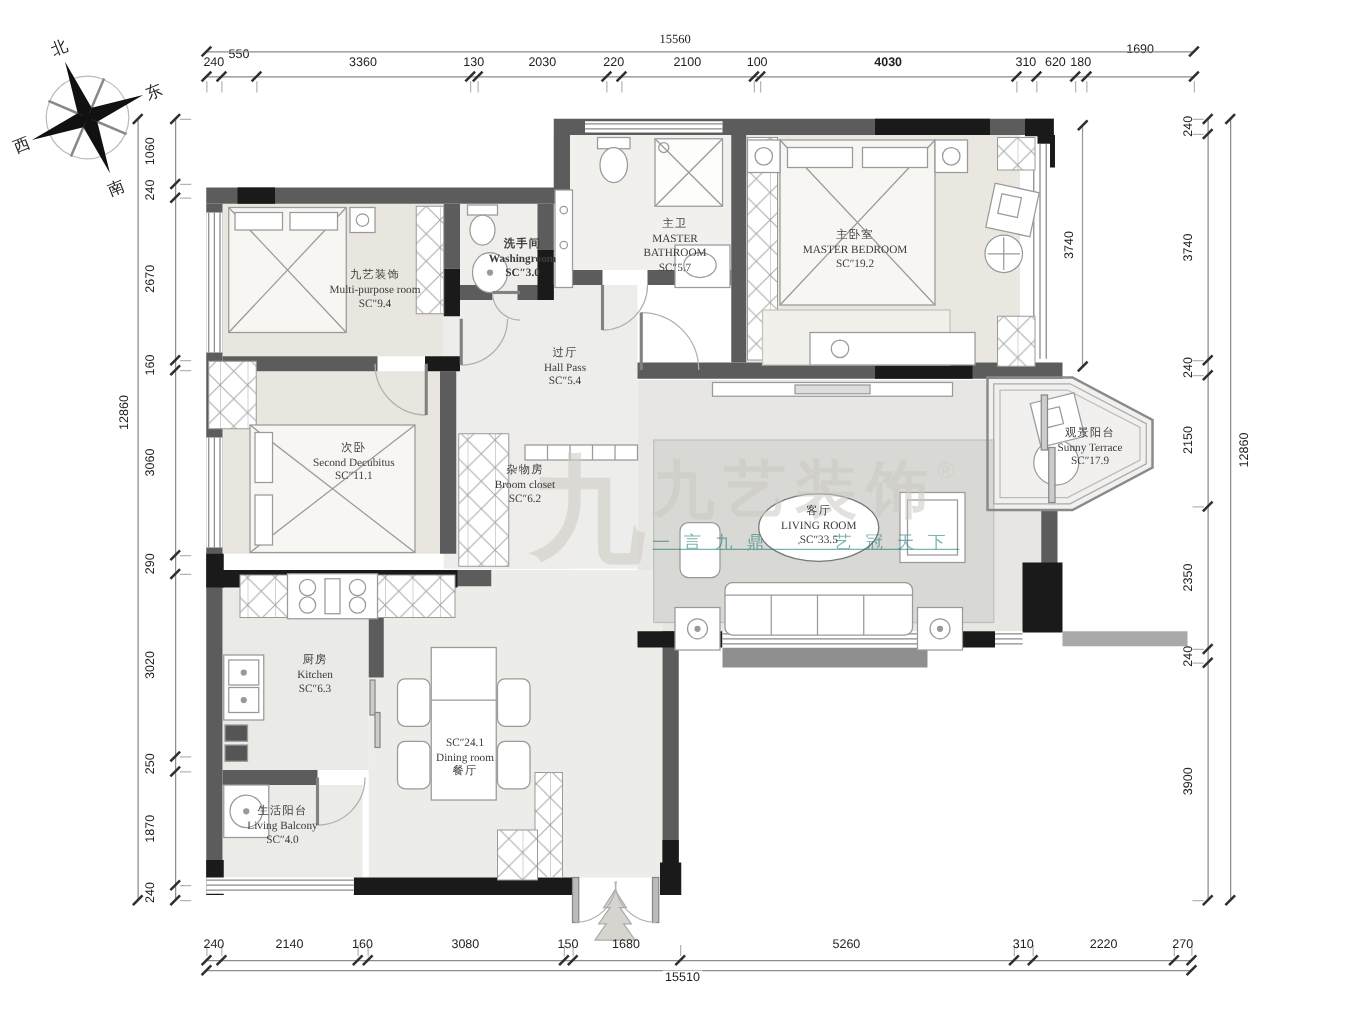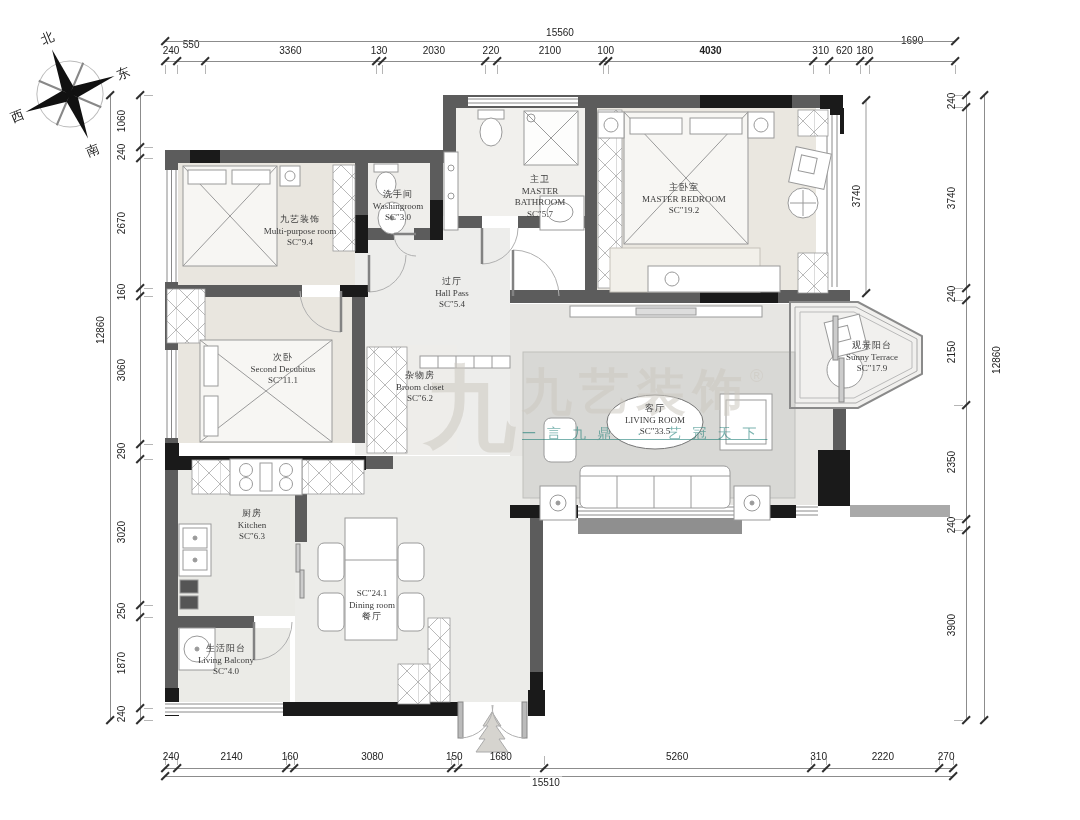--- a/index.html
+++ b/index.html
@@ -296,21 +296,21 @@
     <div id="wm-slogan">一言九鼎 · 艺冠天下</div>
   </div>
 </div>
 
 <div id="rooms">
       <div class="room-label" style="left: 300px; top: 232px;">
         <div class="cn">九艺装饰</div>
         <div>Multi-purpose room</div>
         <div>SC″9.4</div>
       </div>
-      <div class="room-label" style="left: 398px; top: 207px;">
+      <div class="room-label" style="left: 418px; top: 207px; font-weight: bold;">
         <div class="cn">洗手间</div>
         <div>Washingroom</div>
         <div>SC″3.0</div>
       </div>
       <div class="room-label" style="left: 540px; top: 197px;">
         <div class="cn">主卫</div>
         <div>MASTER</div>
         <div>BATHROOM</div>
         <div>SC″5.7</div>
       </div>
@@ -337,21 +337,21 @@
       <div class="room-label" style="left: 655px; top: 421px;">
         <div class="cn">客厅</div>
         <div>LIVING ROOM</div>
         <div>SC″33.5</div>
       </div>
       <div class="room-label" style="left: 872px; top: 358px;">
         <div class="cn">观景阳台</div>
         <div>Sunny Terrace</div>
         <div>SC″17.9</div>
       </div>
-      <div class="room-label" style="left: 252px; top: 526px;">
+      <div class="room-label" style="left: 252px; top: 540px;">
         <div class="cn">厨房</div>
         <div>Kitchen</div>
         <div>SC″6.3</div>
       </div>
       <div class="room-label" style="left: 372px; top: 606px;">
         <div>SC″24.1</div>
         <div>Dining room</div>
         <div class="cn">餐厅</div>
       </div>
       <div class="room-label" style="left: 226px; top: 661px;">
@@ -400,21 +400,21 @@
       <div class="dim-label" style="left: 549.846px; top: 50px; text-align: right;">2100</div>
       <div class="dim-label" style="left: 605.694px; top: 50px;">100</div>
       <div class="dim-label" style="left: 710.537px; top: 50px; font-weight: bold;">4030</div>
       <div class="dim-label" style="left: 820.71px; top: 50px;">310</div>
       <div class="dim-label" style="left: 844.319px; top: 50px;">620</div>
       <div class="dim-label" style="left: 864.627px; top: 50px;">180</div>
       <div class="dim-label" style="left: 912.098px; top: 40px;">1690</div>
       <div class="dim-line" style="left: 165px; top: 41px; width: 790px; height: 1px;"></div>
       <div class="dim-slash" style="left: 165px; top: 41px;"></div>
       <div class="dim-slash" style="left: 955px; top: 41px;"></div>
-      <div class="dim-label" style="left: 560px; top: 32px;">15560</div>
+      <div class="dim-label" style="left: 540px; top: 32px; font-family: Liberation Serif, serif;">15560</div>
       <div class="dim-line" style="left: 165px; top: 768px; width: 788px; height: 1px;"></div>
       <div class="dim-slash" style="left: 165px; top: 768px;"></div>
       <div class="dim-ext" style="left: 165px; top: 756px; width: 1px; height: 9px;"></div>
       <div class="dim-slash" style="left: 177.193px; top: 768px;"></div>
       <div class="dim-ext" style="left: 177.193px; top: 756px; width: 1px; height: 9px;"></div>
       <div class="dim-slash" style="left: 285.918px; top: 768px;"></div>
       <div class="dim-ext" style="left: 285.918px; top: 756px; width: 1px; height: 9px;"></div>
       <div class="dim-slash" style="left: 294.047px; top: 768px;"></div>
       <div class="dim-ext" style="left: 294.047px; top: 756px; width: 1px; height: 9px;"></div>
       <div class="dim-slash" style="left: 450.529px; top: 768px;"></div>

